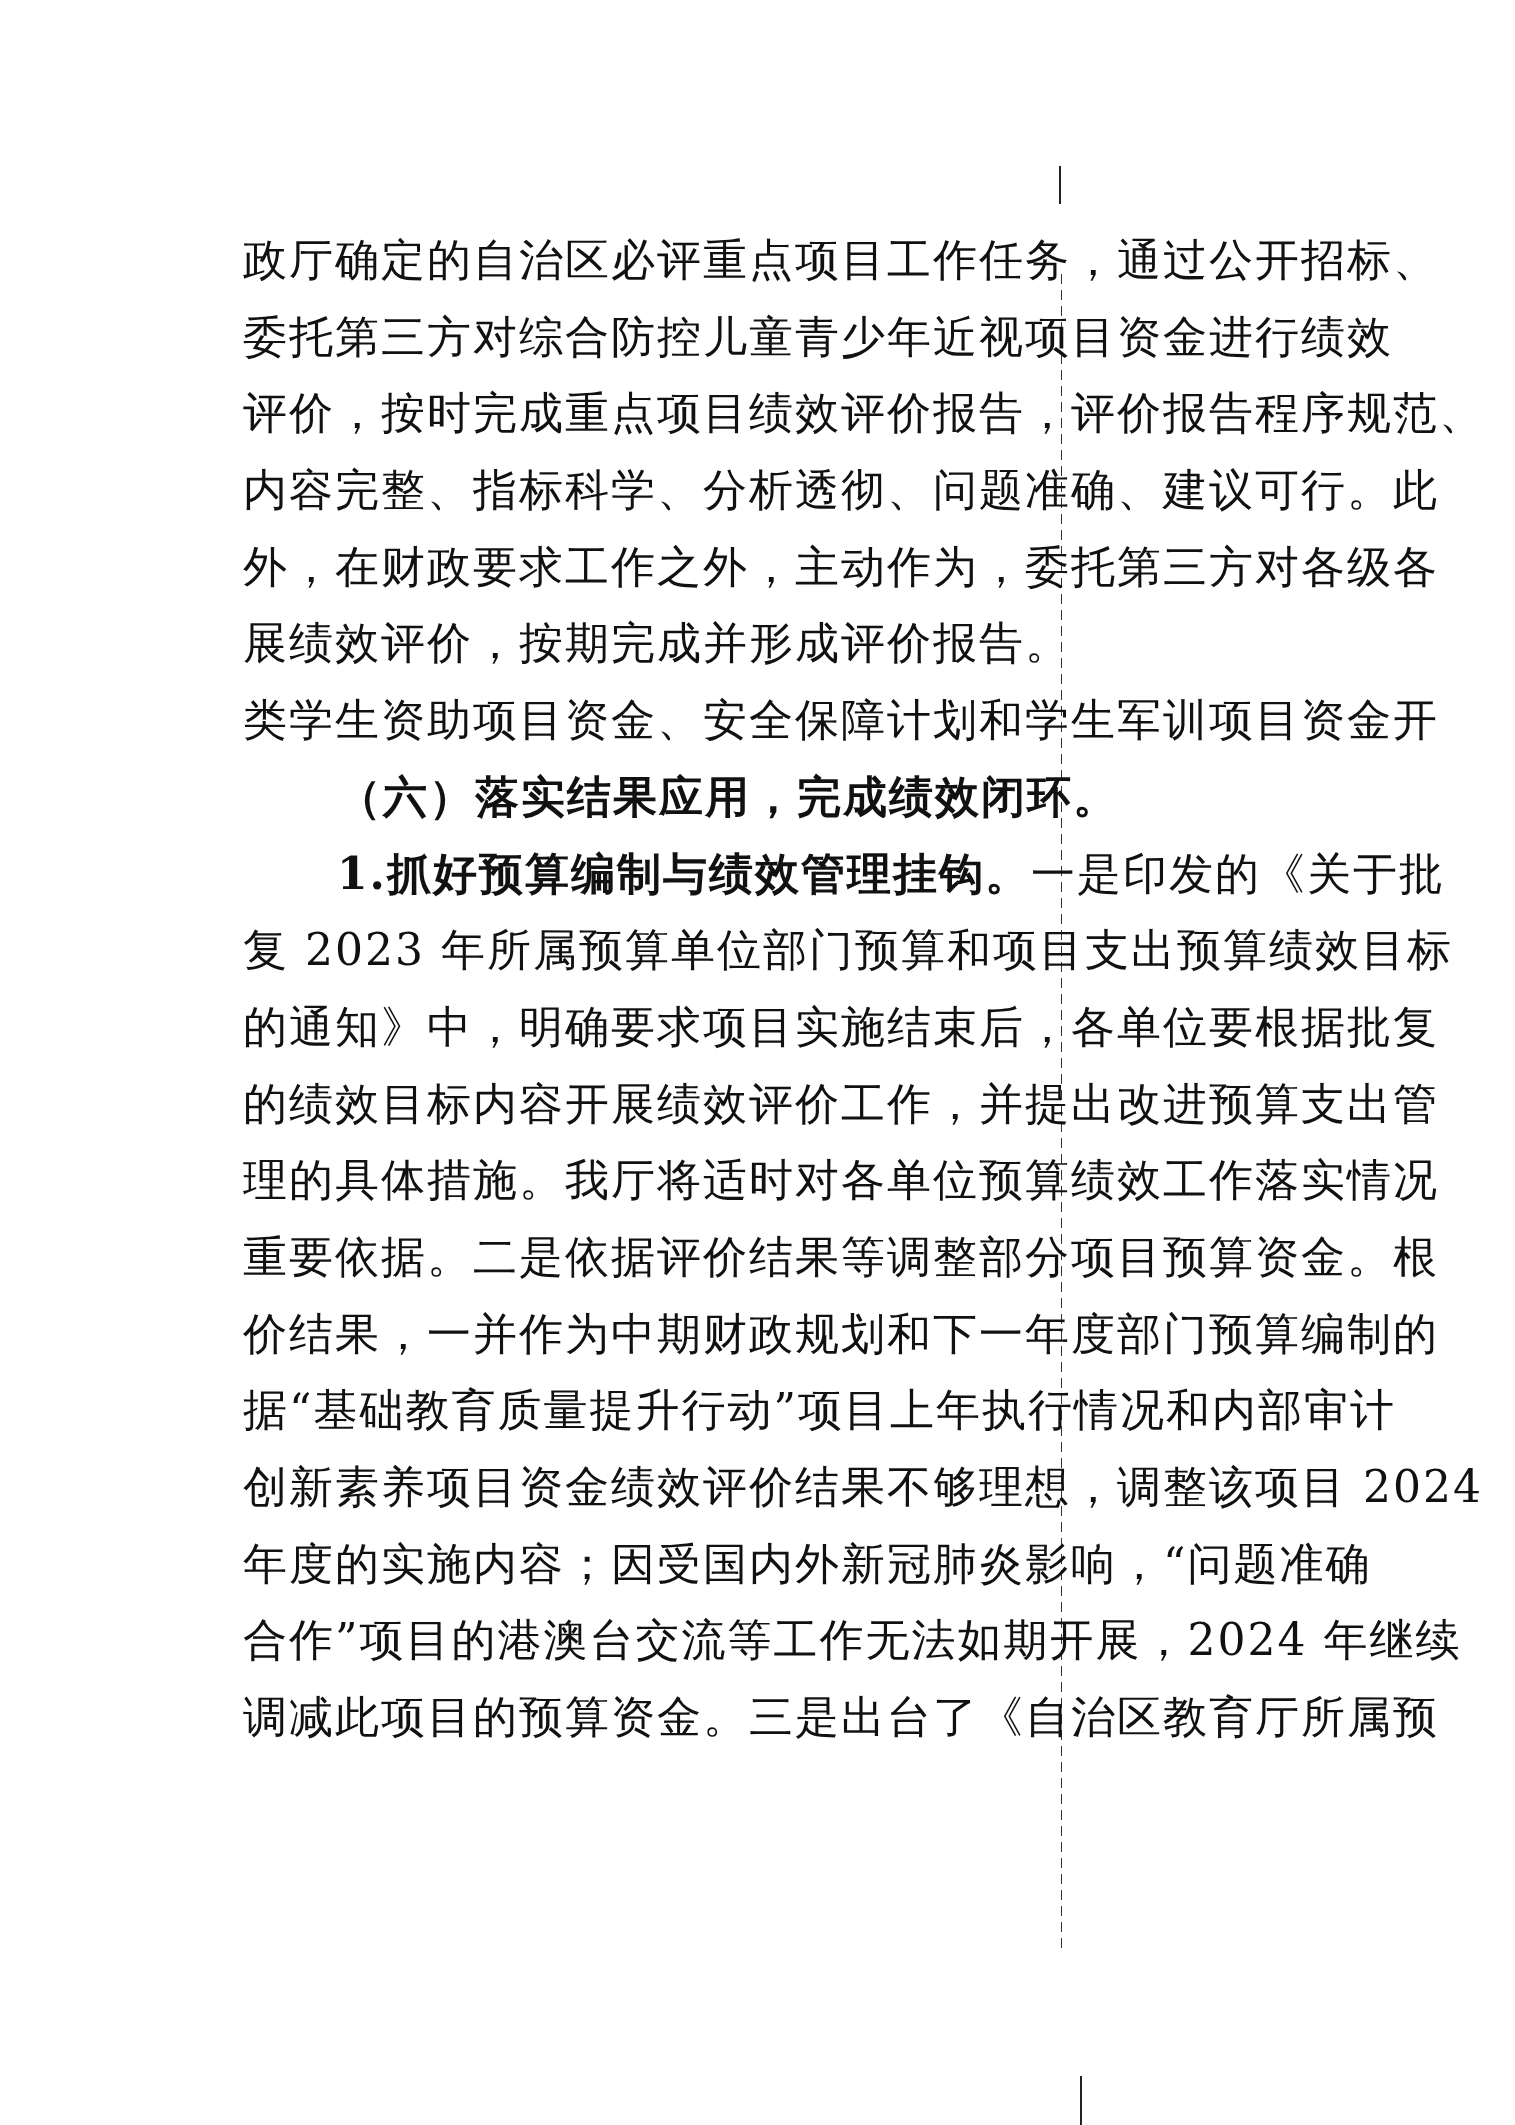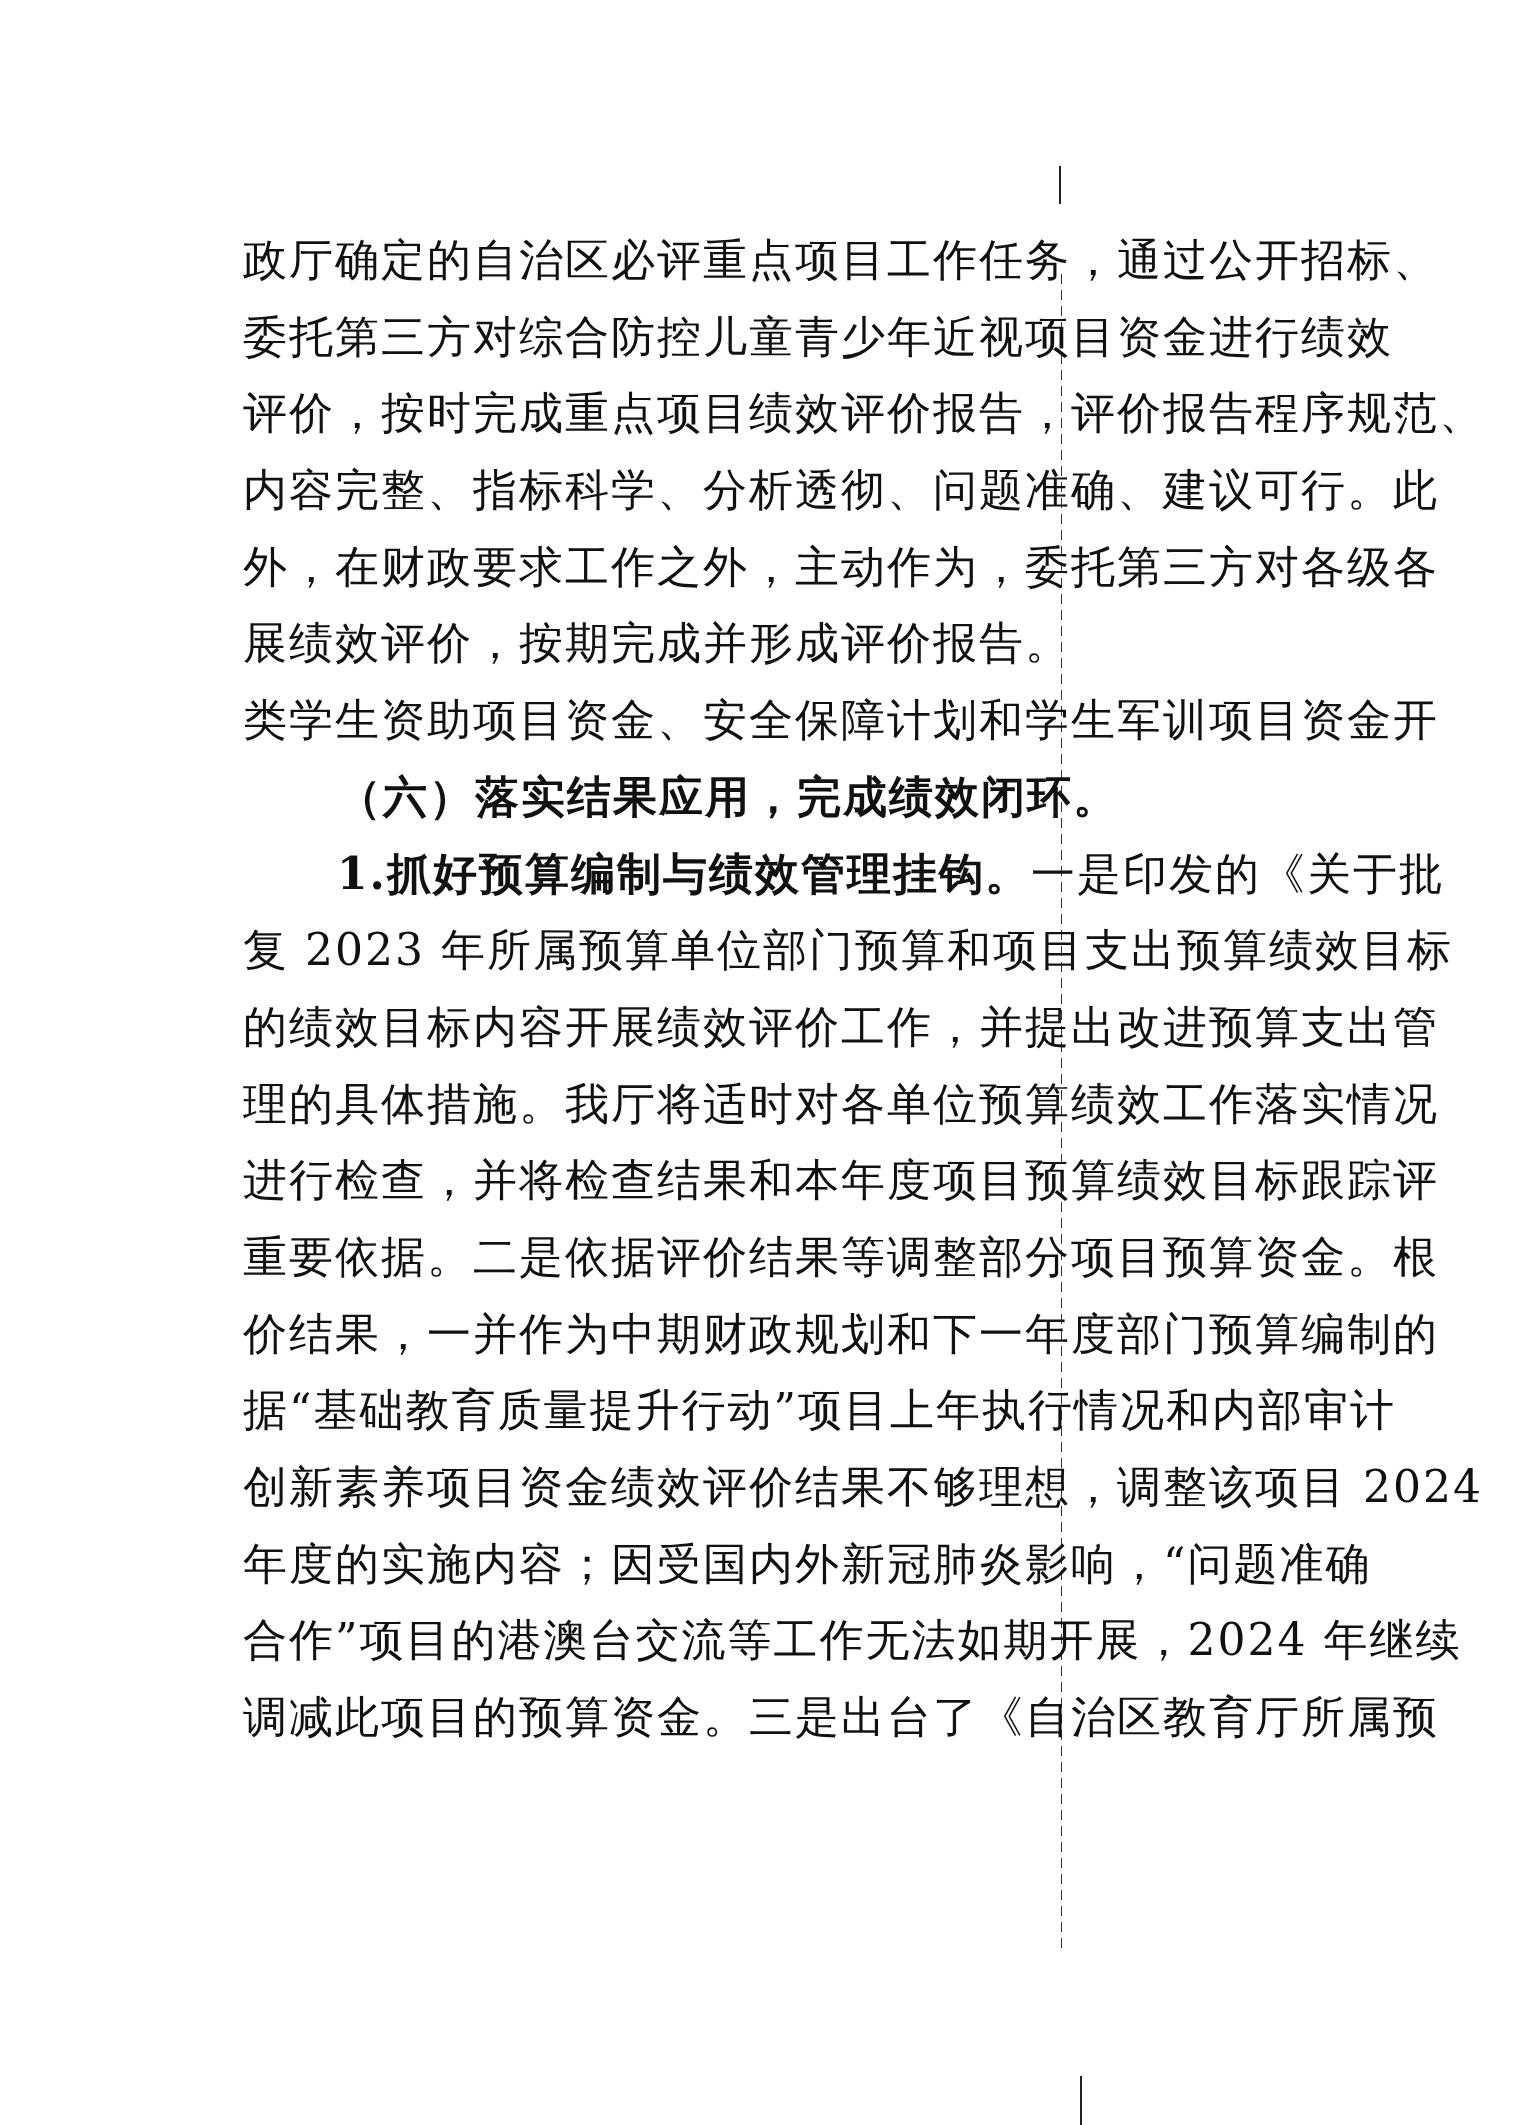--- a/index.html
+++ b/index.html
@@ -51,23 +51,23 @@
       <div class="line justify">类学生资助项目资金、安全保障计划和学生军训项目资金开</div>
     </div>
 
     <div class="line heading">（六）落实结果应用，完成绩效闭环。</div>
 
     <div>
       <div class="line indent">
         <span class="bold">1.抓好预算编制与绩效管理挂钩。</span><span>一是印发的《关于批</span>
       </div>
       <div class="line justify">复 2023 年所属预算单位部门预算和项目支出预算绩效目标</div>
+      <div class="line justify">的通知》中，明确要求项目实施结束后，各单位要根据批复</div>
       <div class="line justify">的绩效目标内容开展绩效评价工作，并提出改进预算支出管</div>
       <div class="line justify">理的具体措施。我厅将适时对各单位预算绩效工作落实情况</div>
-      <div class="line justify">进行检查，并将检查结果和本年度项目预算绩效目标跟踪评</div>
       <div class="line justify">重要依据。二是依据评价结果等调整部分项目预算资金。根</div>
       <div class="line justify">价结果，一并作为中期财政规划和下一年度部门预算编制的</div>
       <div class="line justify">据“基础教育质量提升行动”项目上年执行情况和内部审计</div>
       <div class="line justify">创新素养项目资金绩效评价结果不够理想，调整该项目 2024</div>
       <div class="line justify">年度的实施内容；因受国内外新冠肺炎影响，“问题准确</div>
       <div class="line justify">合作”项目的港澳台交流等工作无法如期开展，2024 年继续</div>
       <div class="line justify">调减此项目的预算资金。三是出台了《自治区教育厅所属预</div>
     </div>
 
   </div>

